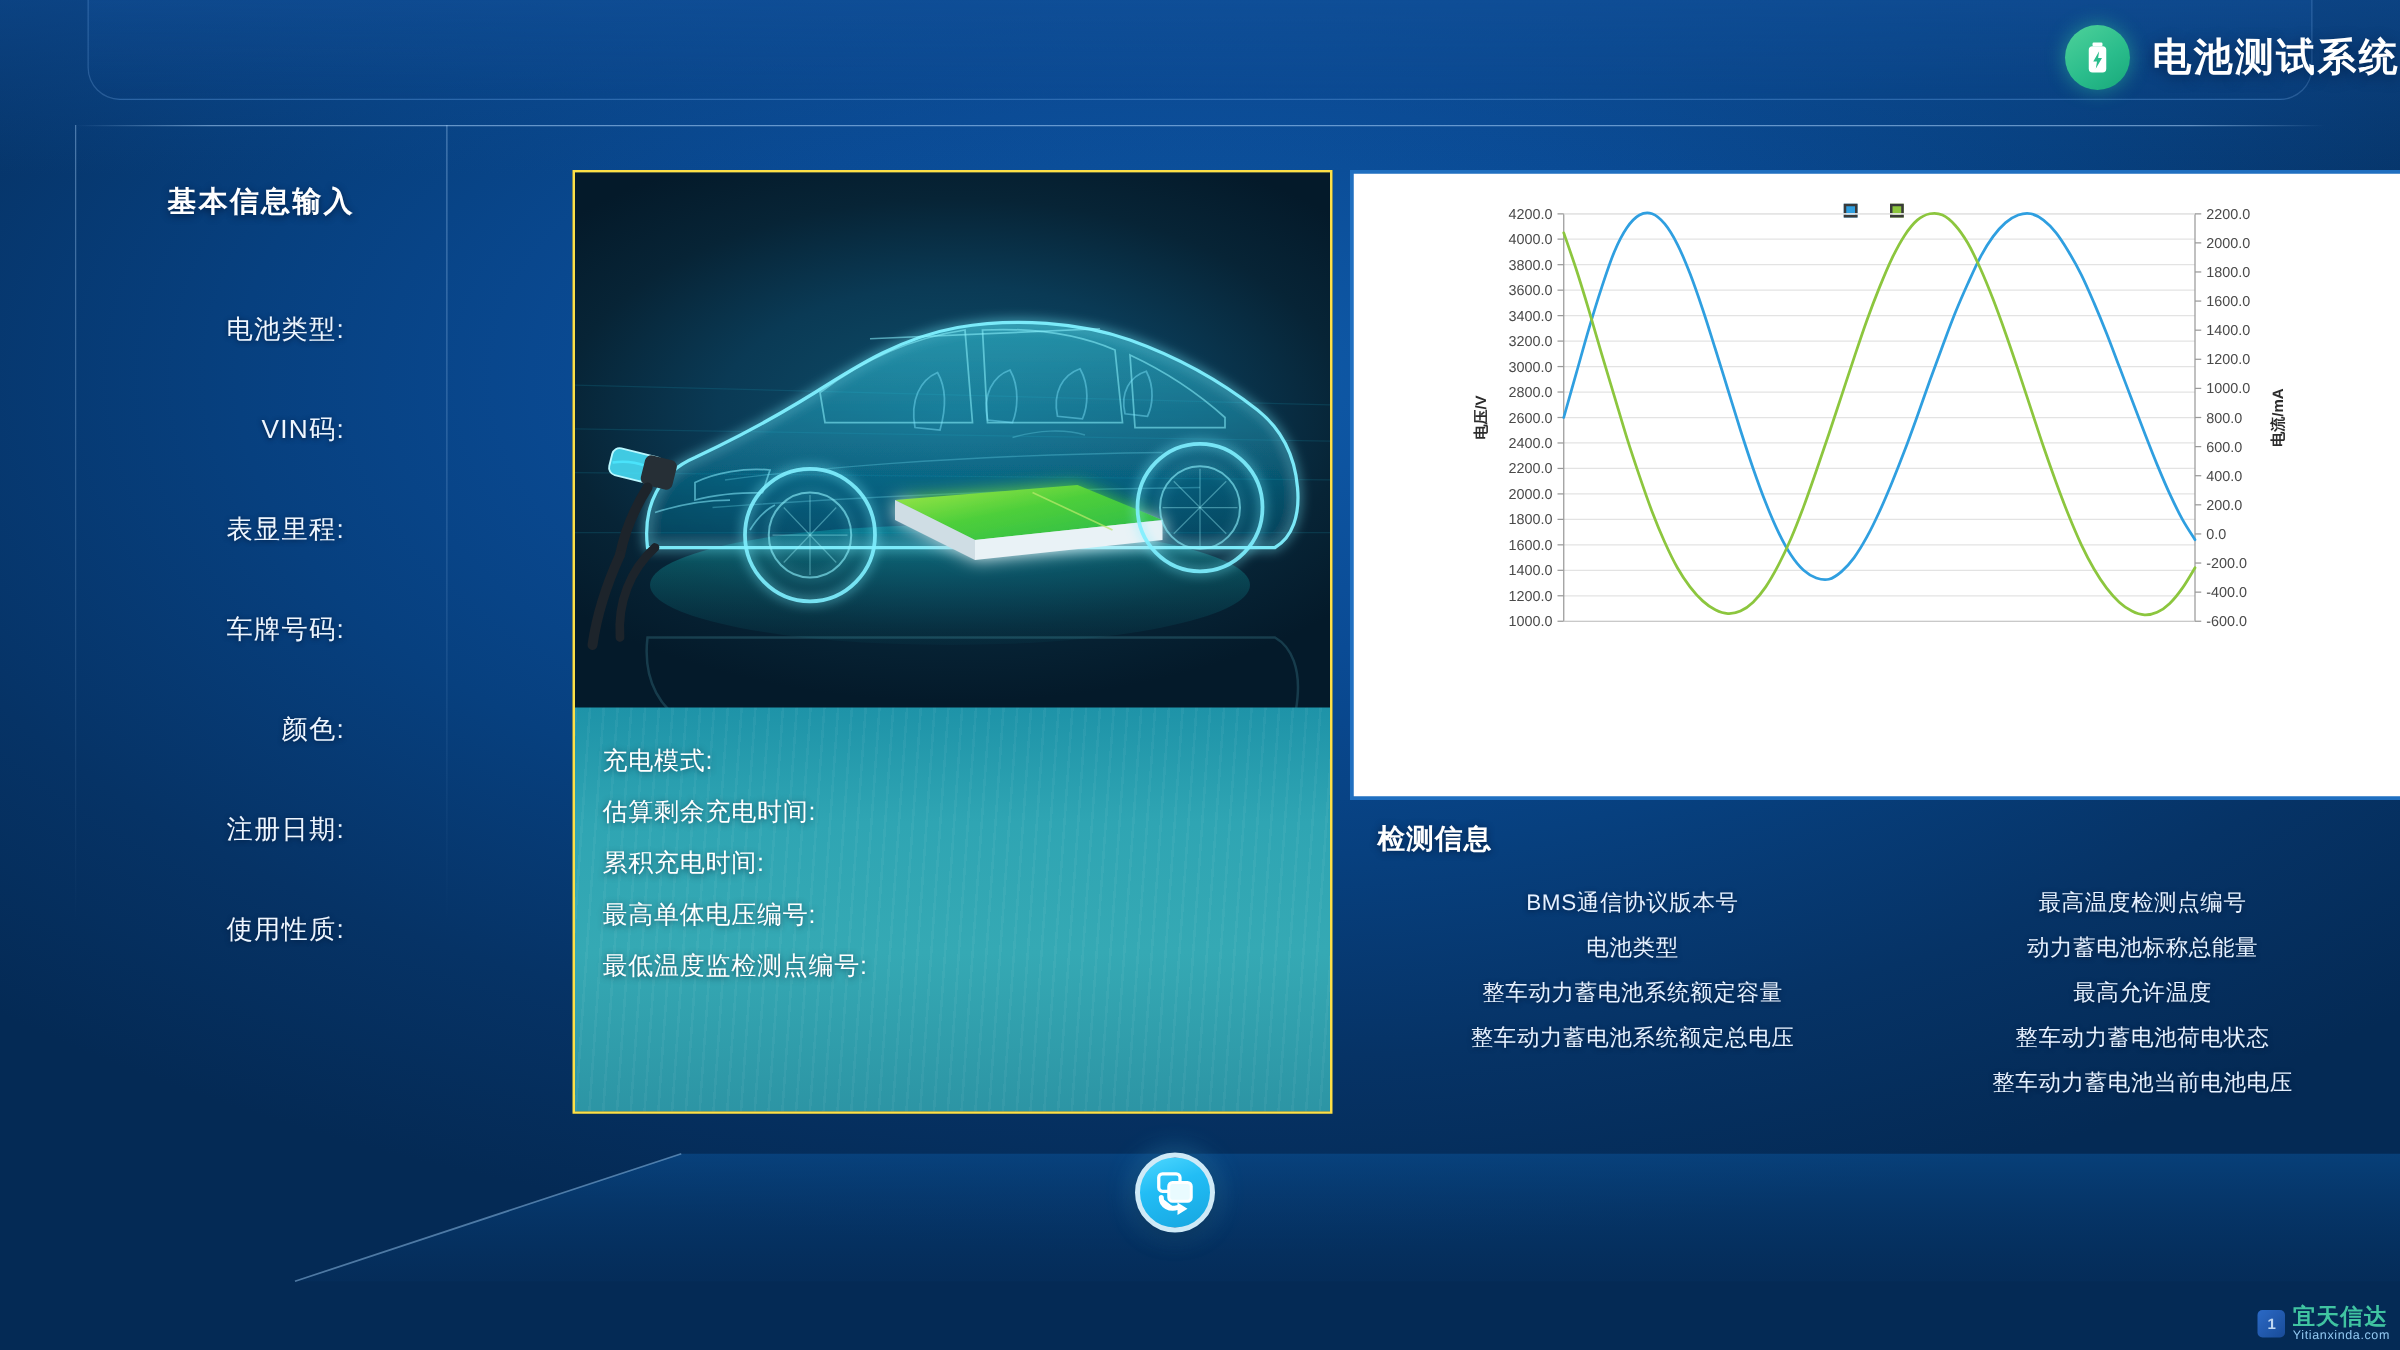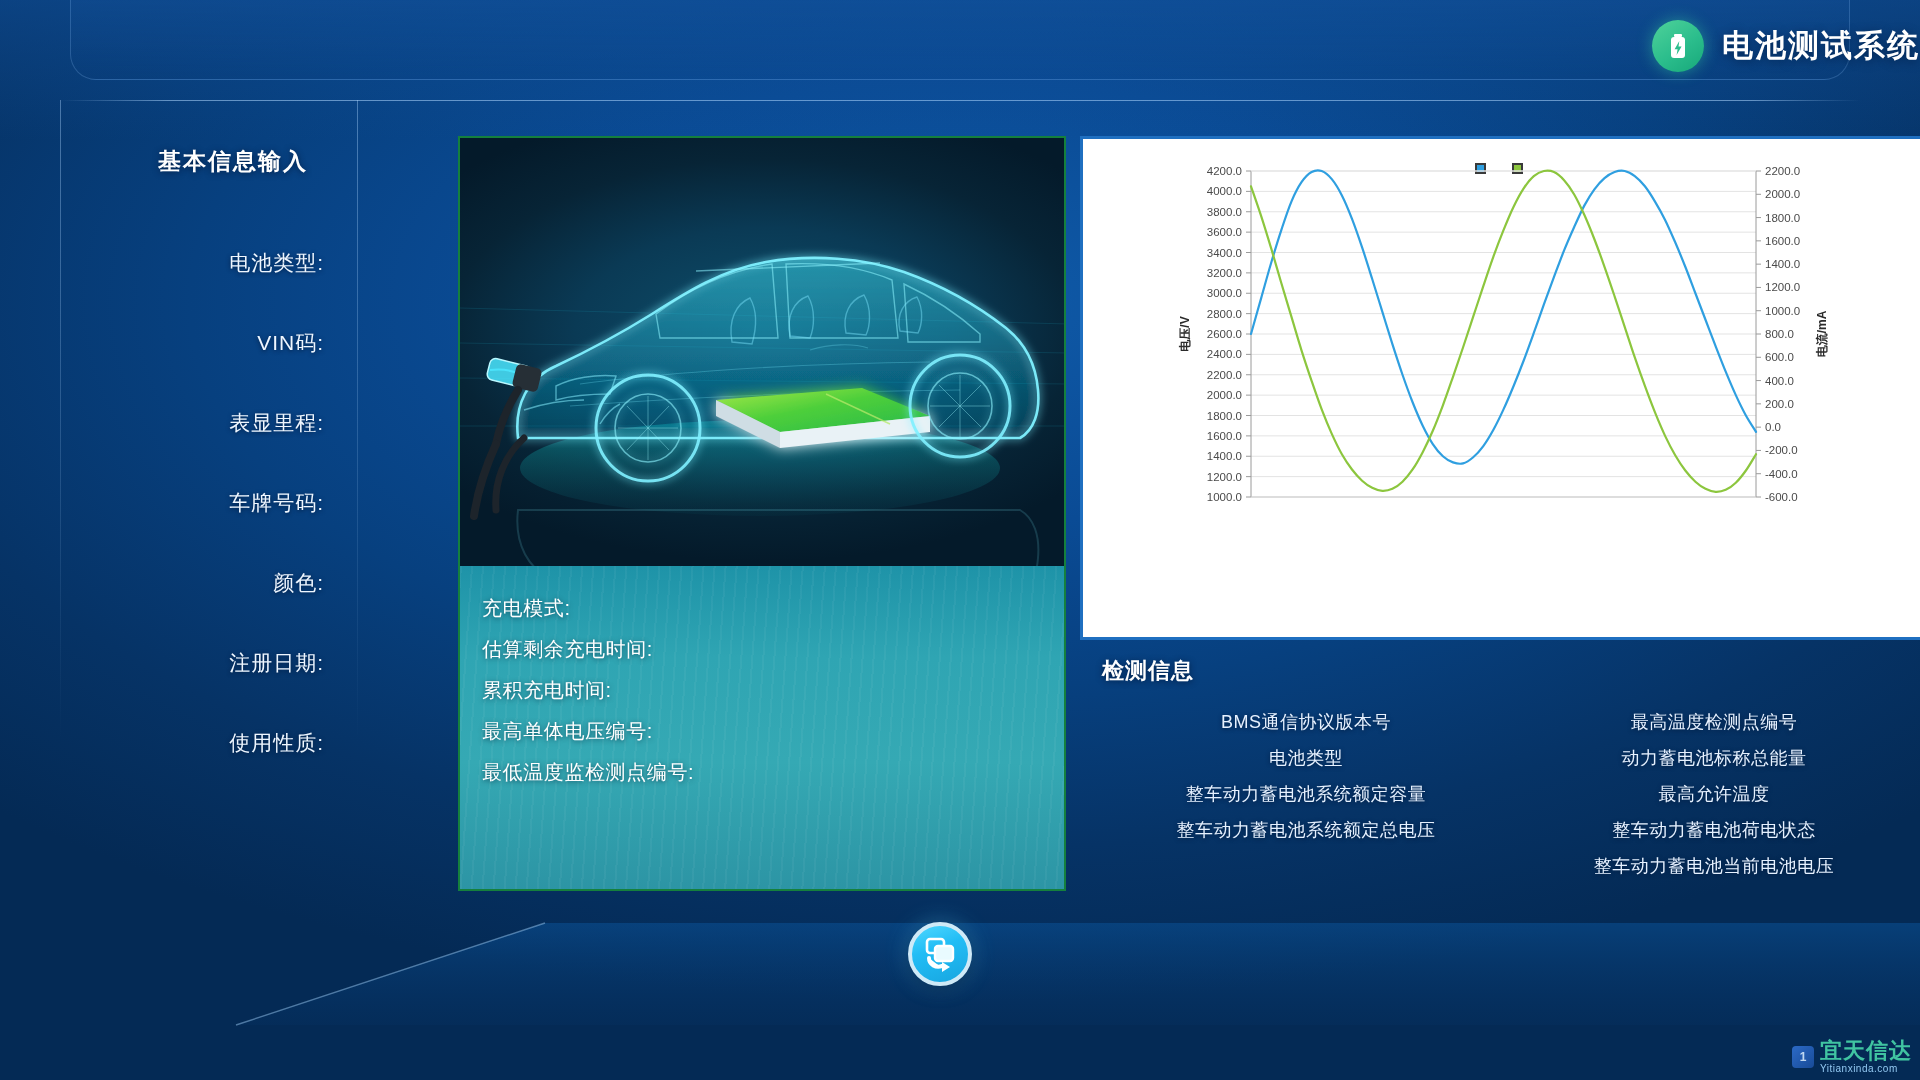--- a/index.html
+++ b/index.html
@@ -62,41 +62,40 @@
   .app-title{
     color:#ffffff; font-size:31px; font-weight:bold; letter-spacing:2px;
     text-shadow:0 2px 10px rgba(0,30,70,.8);
     white-space:nowrap;
   }
 
   
   .left-panel{
     position:absolute; left:60px; top:100px; width:298px; height:640px;
     padding-top:24px;
-    padding-left:48px;
   }
   .left-title{
     color:#ffffff; font-size:23px; font-weight:bold; text-align:center;
     letter-spacing:2px; margin-top:22px; margin-bottom:46px;
     text-shadow:0 1px 6px rgba(0,25,60,.85);
   }
   .field-row{
     height:80px; display:flex; align-items:center; justify-content:flex-start;
   }
   .field-label{
     width:222px; text-align:right; padding-right:6px;
     color:#eef6ff; font-size:21px; letter-spacing:1px;
     text-shadow:0 1px 4px rgba(0,25,60,.9);
     white-space:nowrap;
   }
 
   
   .car-panel{
     position:absolute; left:458px; top:136px; width:608px; height:755px;
-    border:2px solid #15803d;
+    border:2px solid #fde047;
     background:#0a2a42;
     overflow:hidden;
   }
   .car-art{
     position:absolute; left:0; top:0; width:608px; height:430px;
     background:
       radial-gradient(ellipse 420px 230px at 50% 45%, #0e4f6b 0%, #0a3a55 45%, #072436 75%, #041a2a 100%);
     overflow:hidden;
   }
   .car-art svg{position:absolute; left:0; top:0;}
@@ -178,21 +177,21 @@
     display:flex; align-items:center; gap:6px;
     opacity:.92;
   }
   .wm-mark{
     width:22px; height:22px; border-radius:4px;
     background:linear-gradient(135deg,#2f6fd0,#1b4f9e);
     display:flex;align-items:center;justify-content:center;
     color:#cfe6ff; font-size:12px; font-weight:bold;
   }
   .wm-txt{ display:flex; flex-direction:column; line-height:1; }
-  .wm-cn{ font-size:22px; font-weight:bold; color:#46d2a8; letter-spacing:1px;}
+  .wm-cn{ font-size:18px; font-weight:bold; color:#46d2a8; letter-spacing:1px;}
   .wm-en{ font-size:10px; color:#9fd6ff; letter-spacing:.5px; margin-top:2px;}
 </style>
 </head>
 <body>
 
 <div class="bg-glow"></div>
 <div class="bg-frame-top"></div>
 <div class="bg-hline"></div>
 <div class="bg-vleft"></div>
 <div class="bg-vright"></div>

